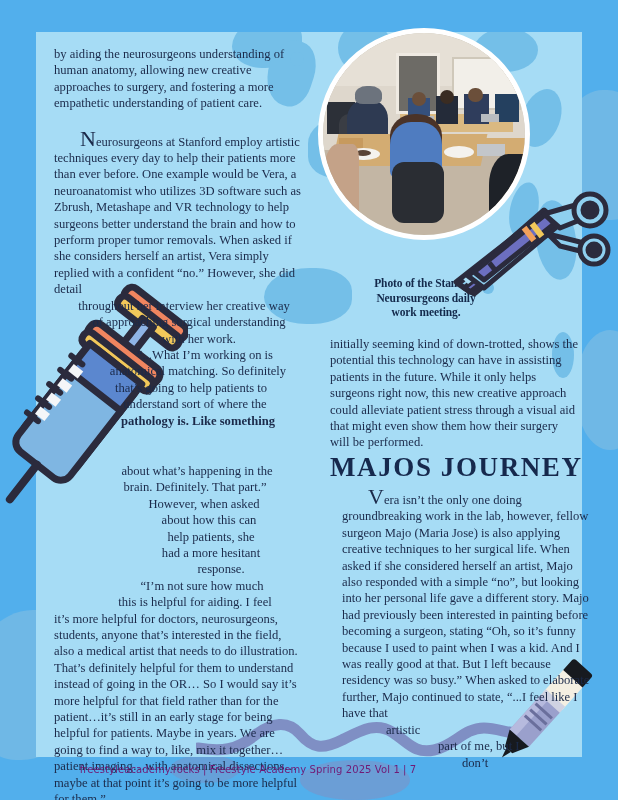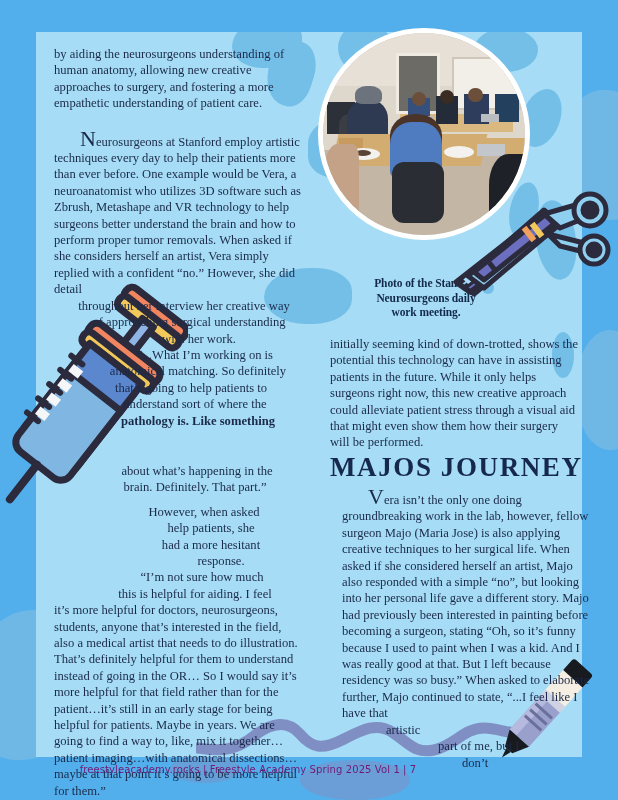--- a/index.html
+++ b/index.html
@@ -303,21 +303,22 @@
         <div class="l" style="padding-left: 12px;">throughout her interview her creative way</div>
         <div class="l" style="padding-left: 22px;">of approaching surgical understanding</div>
         <div class="l" style="padding-left: 42px;">with her work.</div>
         <div class="l" style="padding-left: 54px;">“...What I’m working on is</div>
         <div class="l" style="padding-left: 40px;">anatomical matching. So definitely</div>
         <div class="l" style="padding-left: 26px;">that’s going to help patients to</div>
         <div class="l" style="padding-left: 34px;">understand sort of where the</div>
         <div class="l" style="padding-left: 40px; font-weight: bold;">pathology is. Like something</div>
         <div class="l" style="padding-left: 38px; margin-top: 34px;">about what’s happening in the</div>
         <div class="l" style="padding-left: 34px;">brain. Definitely. That part.”</div>
-        <div class="l" style="padding-left: 52px; margin-top: 8px;">However, when asked</div>
+        <div class="l" style="padding-left: 52px;">However, when asked</div>
+        <div class="l" style="padding-left: 62px;">about how this can</div>
         <div class="l" style="padding-left: 66px;">help patients, she</div>
         <div class="l" style="padding-left: 66px;">had a more hesitant</div>
         <div class="l" style="padding-left: 86px;">response.</div>
         <div class="l" style="padding-left: 48px;">“I’m not sure how much</div>
         <div class="l" style="padding-left: 34px;">this is helpful for aiding. I feel</div>
       </div>
     <p>it’s more helpful for doctors, neurosurgeons, students, anyone that’s interested in the field, also a medical artist that needs to do illustration. That’s definitely helpful for them to understand instead of going in the OR… So I would say it’s more helpful for that field rather than for the patient…it’s still in an early stage for being helpful for patients. Maybe in years. We are going to find a way to, like, mix it together…patient imaging…with anatomical dissections…maybe at that point it’s going to be more helpful for them.”</p>
     <p class="indent">This sort of answer, while</p>
   </div>
 

